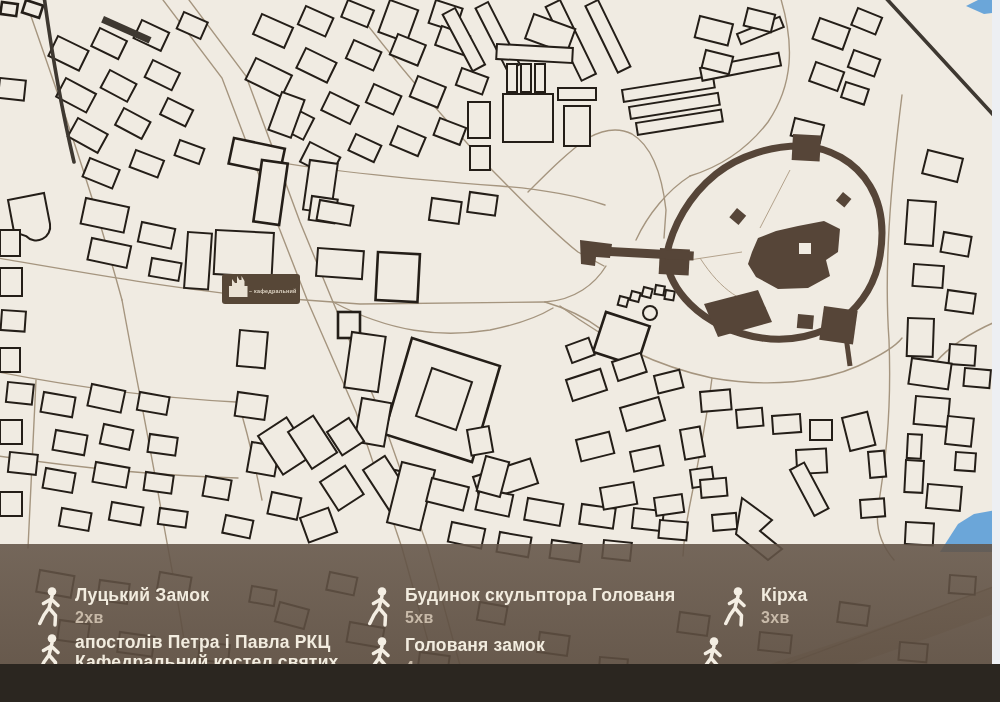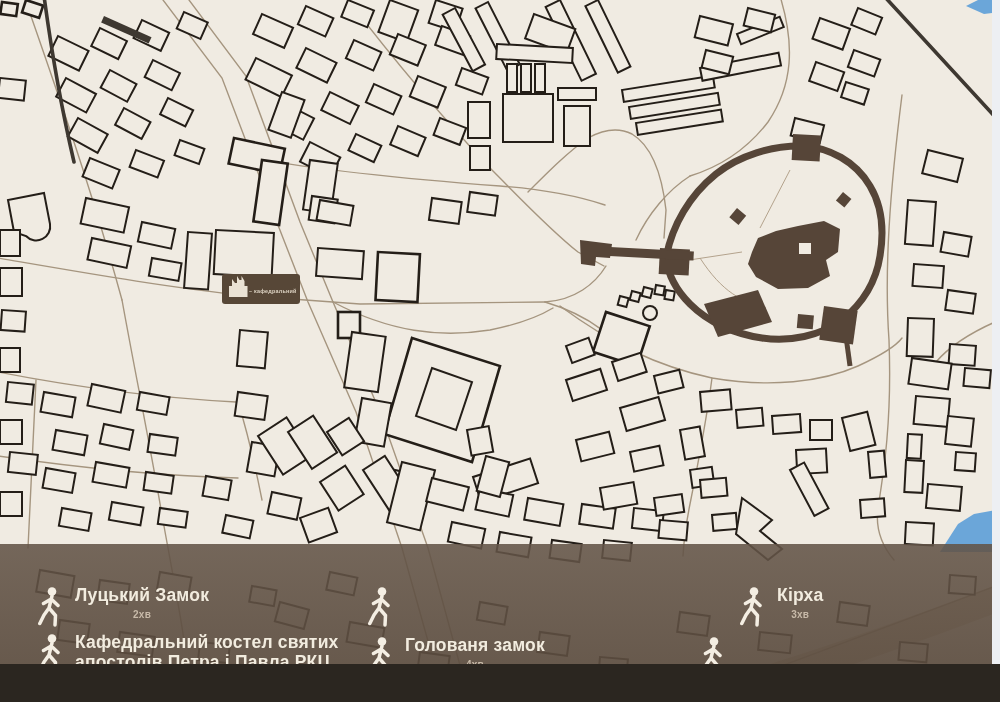--- a/index.html
+++ b/index.html
@@ -16,21 +16,21 @@
   .inner{fill:none;stroke:#b3a28c;stroke-width:1;}
   .water{fill:#6ba6d9;stroke:none;}
   #overlay{position:absolute;left:0;top:544px;width:1000px;height:158px;z-index:20;
            background:linear-gradient(180deg,rgba(99,84,71,.88) 0%,rgba(89,74,61,.93) 100%);}
   #edge-strip{position:absolute;right:0;top:0;width:8px;height:702px;background:#edeff3;z-index:30;}
   .legend-item{position:absolute;display:flex;gap:11px;align-items:flex-start;z-index:40;}
   .walk{flex:0 0 auto;}
   .li-text{display:flex;flex-direction:column;}
   .li-title{font-size:17.5px;font-weight:600;color:#f2ecdf;line-height:1.12;letter-spacing:.2px;}
   .li-title:empty{display:none;}
-  .li-time{font-size:10px;font-weight:600;color:#c8baa9;margin-top:3px;letter-spacing:.3px;text-align:center;}
+  .li-time{font-size:16px;font-weight:600;color:#c8baa9;margin-top:3px;letter-spacing:.3px;}
   text.marker-label{font-size:5.4px;font-weight:700;fill:#ded4c4;letter-spacing:.25px;}
 </style>
 </head>
 <body>
 
 <div id="stage">
 
 <svg id="map-svg" viewBox="0 0 1000 702" xmlns="http://www.w3.org/2000/svg">
   <rect x="0" y="0" width="1000" height="702" fill="#f0ebe2"></rect>
 
@@ -329,44 +329,48 @@
       <span class="li-time">2хв</span>
     </div>
   </div>
 
   <div class="legend-item" style="left:38px;top:633px;">
     <svg class="walk" width="26" height="42" viewBox="0 0 26 42">
       <circle cx="14" cy="5.5" r="4.3" fill="#f4eee3"></circle>
       <path d="M14 10 L11 22 M11 22 L17.5 29.5 L17 39 M11 22 L6 29 L1.8 37.5 M13.2 13 L20 19.5 M13.2 13 L5.5 17.5" stroke="#f4eee3" stroke-width="3.5" fill="none" stroke-linecap="round" stroke-linejoin="round"></path>
     </svg>
     <div class="li-text">
+      <span class="li-title">апостолів Петра і Павла РКЦ</span>
       <span class="li-title">Кафедральний костел святих</span>
-      <span class="li-title">апостолів Петра і Павла РКЦ</span>
     </div>
   </div>
 
   <div class="legend-item" style="left:368px;top:586px;">
     <svg class="walk" width="26" height="42" viewBox="0 0 26 42">
       <circle cx="14" cy="5.5" r="4.3" fill="#f4eee3"></circle>
       <path d="M14 10 L11 22 M11 22 L17.5 29.5 L17 39 M11 22 L6 29 L1.8 37.5 M13.2 13 L20 19.5 M13.2 13 L5.5 17.5" stroke="#f4eee3" stroke-width="3.5" fill="none" stroke-linecap="round" stroke-linejoin="round"></path>
     </svg>
+    <div class="li-text">
+      <span class="li-title">Будинок скульптора Голованя</span>
+      <span class="li-time">5хв</span>
+    </div>
   </div>
 
   <div class="legend-item" style="left:368px;top:636px;">
     <svg class="walk" width="26" height="42" viewBox="0 0 26 42">
       <circle cx="14" cy="5.5" r="4.3" fill="#f4eee3"></circle>
       <path d="M14 10 L11 22 M11 22 L17.5 29.5 L17 39 M11 22 L6 29 L1.8 37.5 M13.2 13 L20 19.5 M13.2 13 L5.5 17.5" stroke="#f4eee3" stroke-width="3.5" fill="none" stroke-linecap="round" stroke-linejoin="round"></path>
     </svg>
     <div class="li-text">
       <span class="li-title">Голованя замок</span>
       <span class="li-time">4хв</span>
     </div>
   </div>
 
-  <div class="legend-item" style="left:740px;top:586px;">
+  <div class="legend-item" style="left:724px;top:586px;">
     <svg class="walk" width="26" height="42" viewBox="0 0 26 42">
       <circle cx="14" cy="5.5" r="4.3" fill="#f4eee3"></circle>
       <path d="M14 10 L11 22 M11 22 L17.5 29.5 L17 39 M11 22 L6 29 L1.8 37.5 M13.2 13 L20 19.5 M13.2 13 L5.5 17.5" stroke="#f4eee3" stroke-width="3.5" fill="none" stroke-linecap="round" stroke-linejoin="round"></path>
     </svg>
     <div class="li-text">
       <span class="li-title">Кірха</span>
       <span class="li-time">3хв</span>
     </div>
   </div>
 

